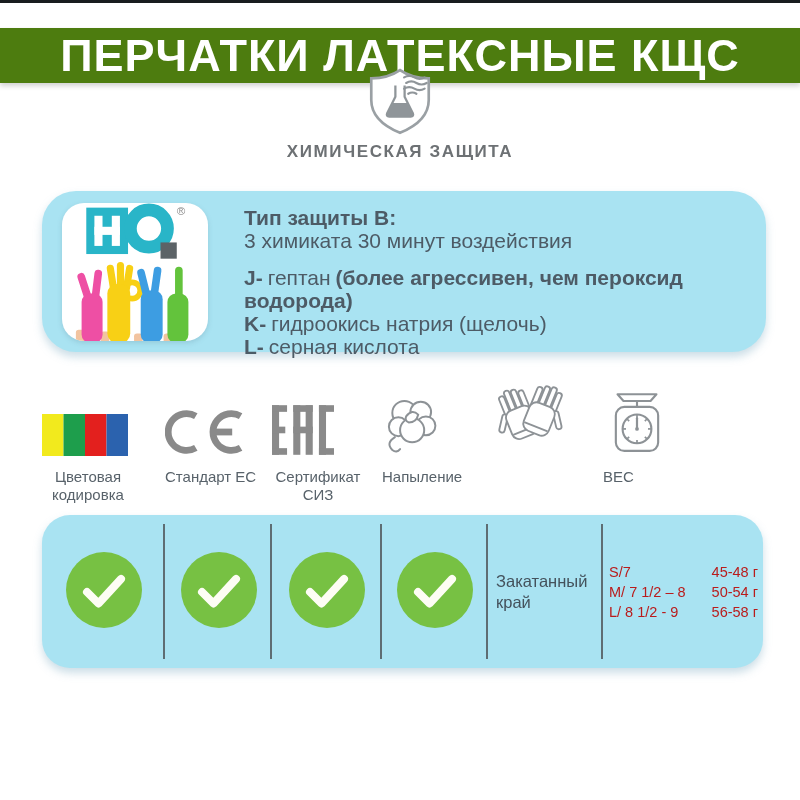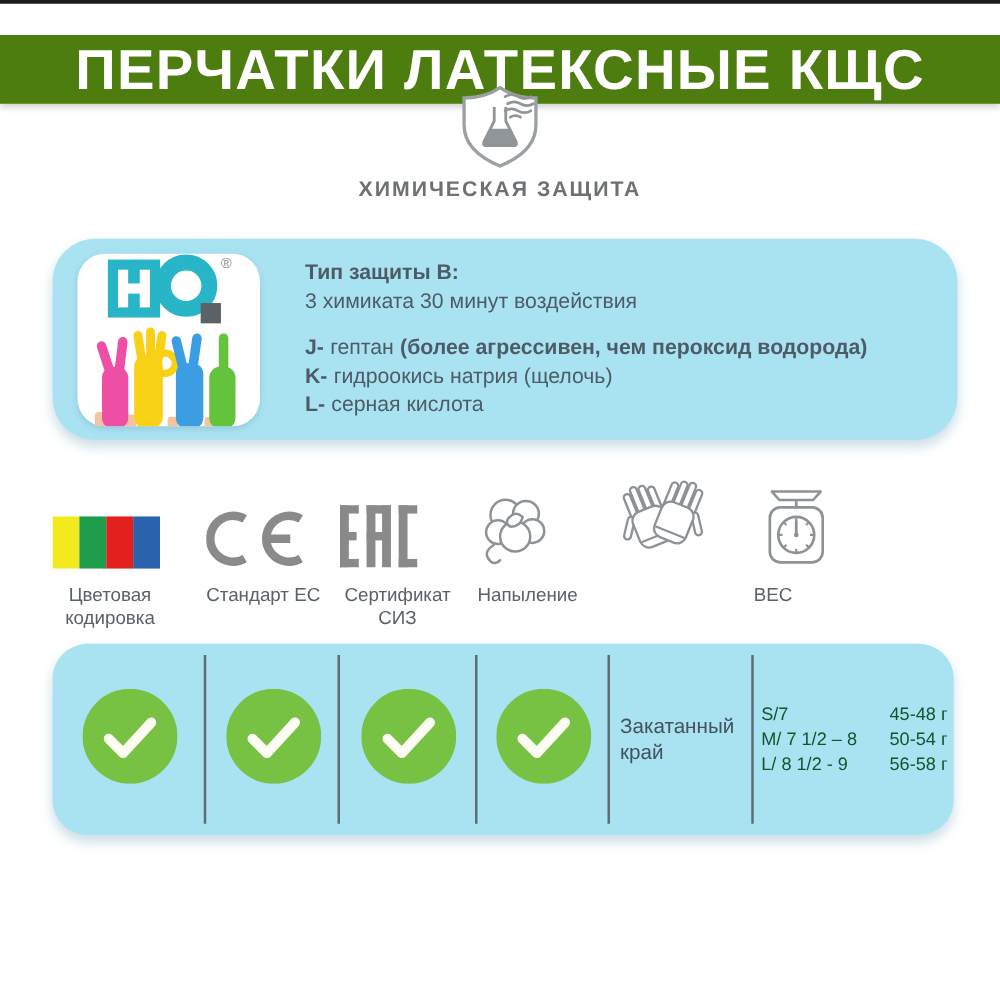--- a/index.html
+++ b/index.html
@@ -17,40 +17,40 @@
   .prot-label{position:absolute;left:0;top:142px;width:800px;text-align:center;
               font-size:17px;font-weight:bold;letter-spacing:1.6px;color:#6d7174;}
 
   
   .info-panel{position:absolute;left:42px;top:191px;width:724px;height:161px;background:#a9e3f2;
               border-radius:34px;box-shadow:0 5px 9px rgba(110,160,185,.35);}
   .logo-card{position:absolute;left:20px;top:12px;width:146px;height:138px;background:#ffffff;
              border-radius:22px;overflow:hidden;display:flex;flex-direction:column;align-items:center;
              box-shadow:0 2px 5px rgba(90,130,150,.25);}
   .logo-card svg{display:block;}
-  .info-text{position:absolute;left:202px;top:15px;width:512px;color:#4d5b66;font-size:17px;line-height:23px;}
+  .info-text{position:absolute;left:202px;top:15px;width:512px;color:#4d5b66;font-size:21px;line-height:23px;}
   .b{font-weight:bold;}
   .subtitle{margin-bottom:14px;}
   .chem-line span + span{margin-left:5px;}
 
   
   .features{position:absolute;left:42px;top:386px;width:721px;display:grid;
             grid-template-columns:123px 107px 110px 106px 115px 160px;}
   .feature{display:flex;flex-direction:column;align-items:flex-start;}
   .icon-box{height:74px;display:flex;align-items:flex-end;justify-content:center;}
   .feat-label{margin-top:8px;font-size:15px;line-height:18px;text-align:center;color:#58626a;max-width:92px;}
 
   
   .spec-panel{position:absolute;left:42px;top:515px;width:721px;height:153px;background:#a9e3f2;
               border-radius:28px;box-shadow:0 5px 9px rgba(110,160,185,.35);display:grid;
               grid-template-columns:123px 107px 110px 106px 115px 160px;}
   .cell{position:relative;display:flex;align-items:center;justify-content:center;}
   .cell.divided::after{content:"";position:absolute;right:0;top:9px;bottom:9px;width:2px;background:#5e6d73;}
   .cuff-text{font-size:16.5px;line-height:21px;color:#44525c;padding:0 8px;}
-  .size-table{width:100%;padding:0 5px 0 6px;box-sizing:border-box;font-size:14.5px;line-height:20px;color:#14532d;}
+  .size-table{width:100%;padding:0 5px 0 6px;box-sizing:border-box;font-size:14.5px;line-height:20px;color:#b91c1c;}
   .size-row{display:flex;justify-content:space-between;align-items:baseline;}
   .size-row .weight{text-align:right;}
 
   svg{shape-rendering:geometricPrecision;}
 </style>
 </head>
 <body>
 
 <div class="stage">
 

